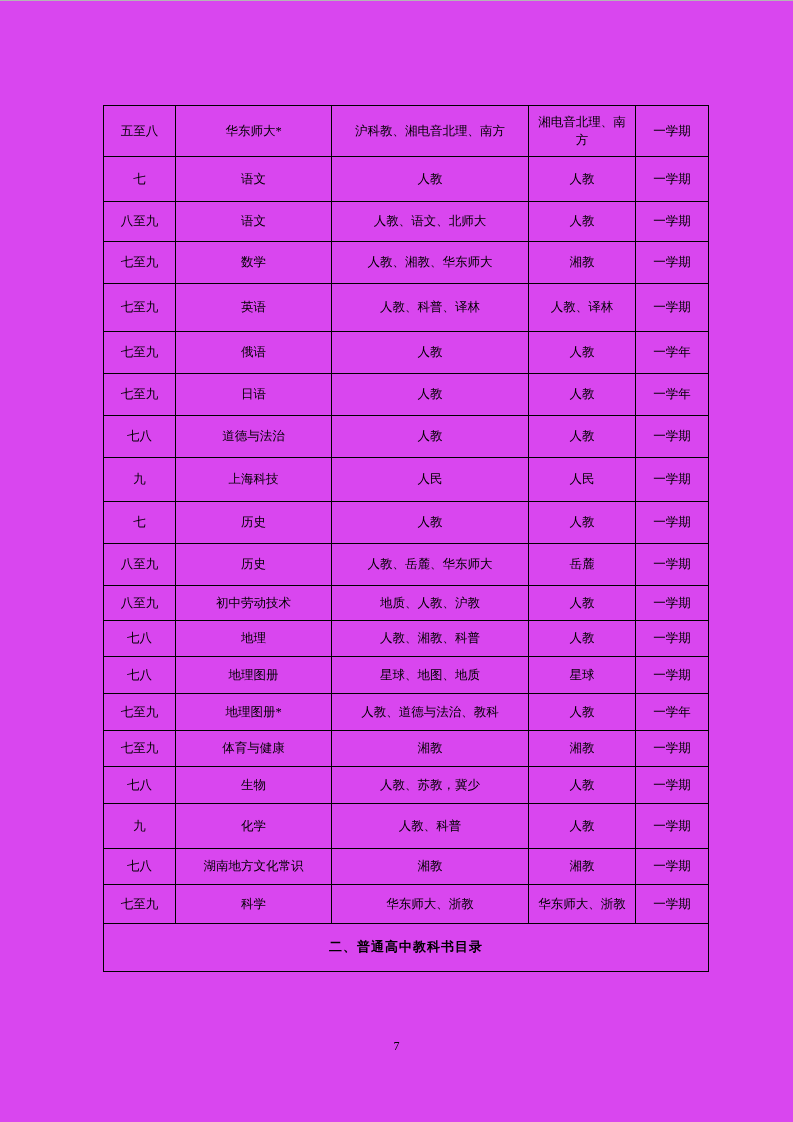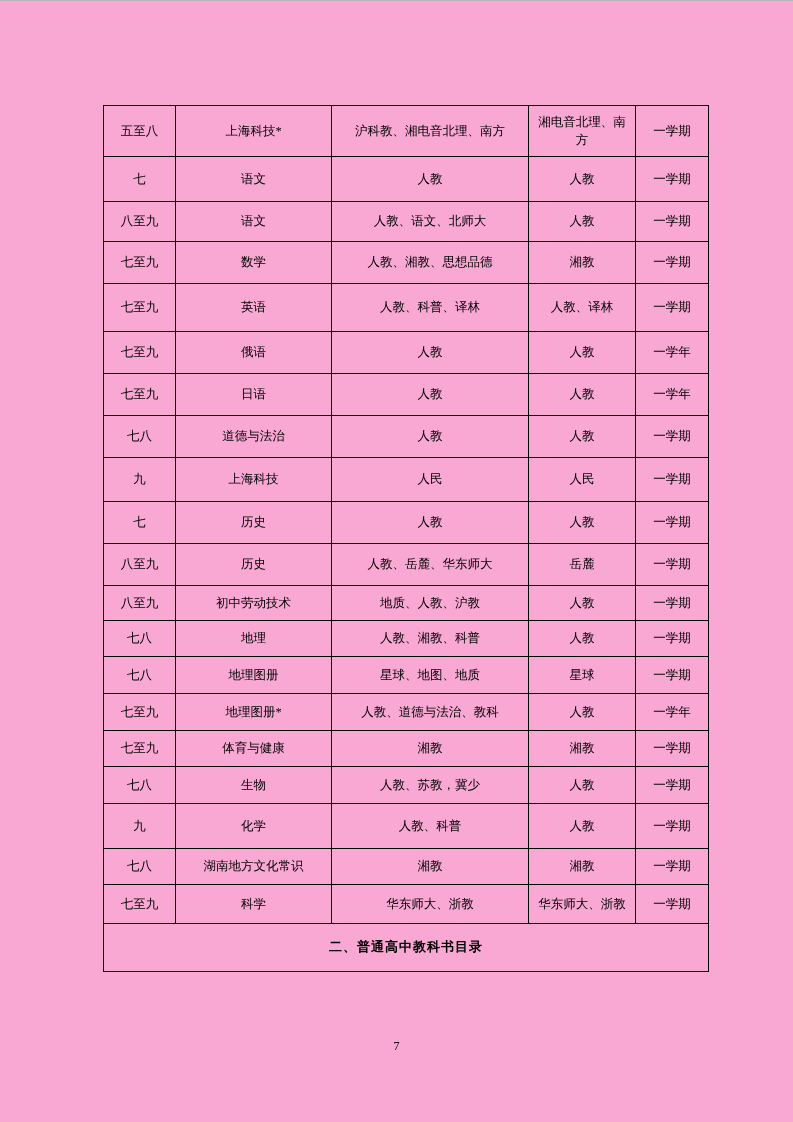--- a/index.html
+++ b/index.html
@@ -5,21 +5,21 @@
   * { margin: 0; padding: 0; box-sizing: border-box; }
   html, body { background: #e9e9e9; }
   body {
     width: 793px; height: 1122px;
     font-family: "Liberation Serif", "DejaVu Serif", serif;
     color: #000;
   }
   .page {
     position: relative;
     width: 793px; height: 1122px;
-    background: #f9a8d4;
+    background: #d946ef;
     overflow: hidden;
     border-top: 1px solid #b5b5b5;
   }
   table.catalog {
     position: absolute;
     left: 103px; top: 104px;
     width: 605px;
     border-collapse: collapse;
     table-layout: fixed;
   }
@@ -57,21 +57,21 @@
       <col style="width:72px">
       <col style="width:156px">
       <col style="width:197px">
       <col style="width:107px">
       <col style="width:73px">
     </colgroup>
     <tbody>
 
     <tr style="height: 51px;">
           <td>五至八</td>
-          <td>上海科技*</td>
+          <td>华东师大*</td>
           <td>沪科教、湘电音北理、南方</td>
           <td>湘电音北理、南方</td>
           <td>一学期</td>
         </tr>
         <tr style="height: 45px;">
           <td>七</td>
           <td>语文</td>
           <td>人教</td>
           <td>人教</td>
           <td>一学期</td>
@@ -79,21 +79,21 @@
         <tr style="height: 40px;">
           <td>八至九</td>
           <td>语文</td>
           <td>人教、语文、北师大</td>
           <td>人教</td>
           <td>一学期</td>
         </tr>
         <tr style="height: 42px;">
           <td>七至九</td>
           <td>数学</td>
-          <td>人教、湘教、思想品德</td>
+          <td>人教、湘教、华东师大</td>
           <td>湘教</td>
           <td>一学期</td>
         </tr>
         <tr style="height: 48px;">
           <td>七至九</td>
           <td>英语</td>
           <td>人教、科普、译林</td>
           <td>人教、译林</td>
           <td>一学期</td>
         </tr>

